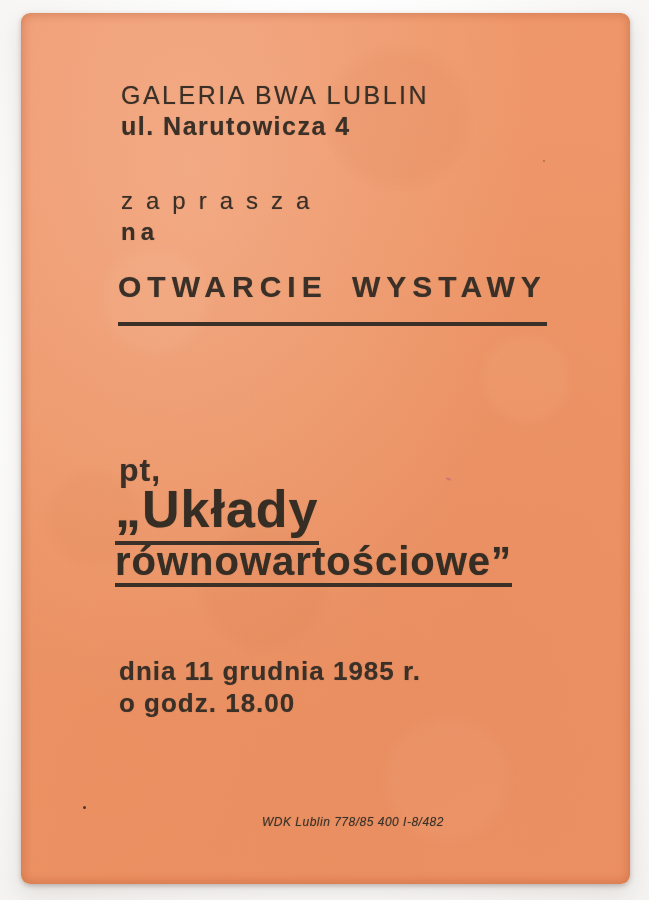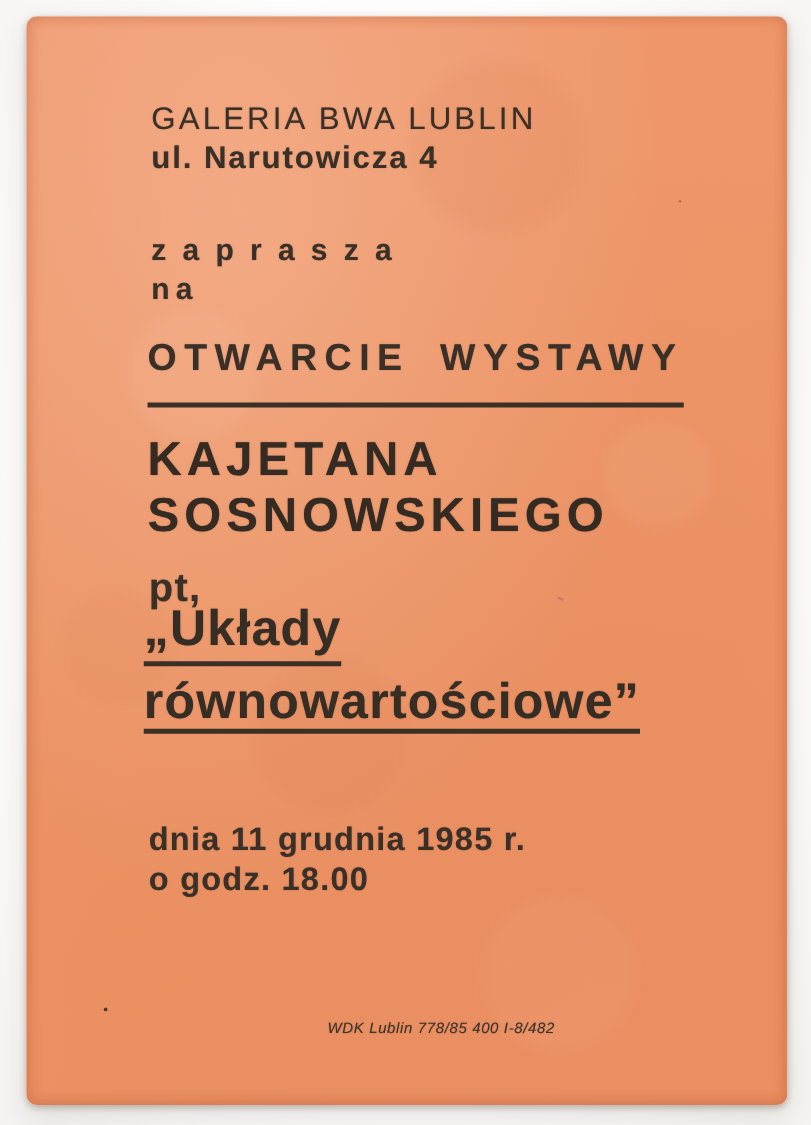--- a/index.html
+++ b/index.html
@@ -57,21 +57,21 @@
 
   .line {
     position: absolute;
     white-space: nowrap;
     line-height: 1;
     text-shadow: 0 0 1px rgba(58,48,39,0.45);
   }
 
   .gallery-name   { left: 100px; top:  70px; font-size: 25px; font-weight: 400; letter-spacing: 2.5px; text-align: center; }
   .address        { left: 100px; top: 101px; font-size: 25px; font-weight: 700; letter-spacing: 1.5px; }
-  .invites        { left: 100px; top: 176px; font-size: 24px; font-weight: 700; letter-spacing: 13px; }
+  .invites        { left: 100px; top: 176px; font-size: 24px; font-weight: 400; letter-spacing: 13px; }
   .to-word        { left: 100px; top: 207px; font-size: 24px; font-weight: 700; letter-spacing: 5px; }
 
   .event-type {
     left: 97px; top: 259px;
     font-size: 30px; font-weight: 700;
     letter-spacing: 6px; word-spacing: 10px;
     padding-bottom: 20px;
     border-bottom: 4px solid #3a3027;
   }
 
@@ -81,21 +81,21 @@
     letter-spacing: 4px;
     line-height: 45px;
     color: #352b22;
     text-shadow: 0 0 1px rgba(53,43,34,0.6);
   }
 
   .titled-label   { left: 98px; top: 441px; font-size: 32px; font-weight: 700; letter-spacing: 1px; }
 
   .title-1 {
     left: 94px; top: 470px;
-    font-size: 40px; font-weight: 700;
+    font-size: 52px; font-weight: 700;
     letter-spacing: 1px;
     padding-bottom: 6px;
     border-bottom: 4px solid #3a3027;
     color: #362d24;
   }
   .title-2 {
     left: 94px; top: 528px;
     font-size: 40px; font-weight: 700;
     letter-spacing: 1px;
     padding-bottom: 2px;
@@ -131,24 +131,20 @@
     <div class="texture"></div>
 
     <div class="line gallery-name">GALERIA BWA LUBLIN</div>
     <div class="line address">ul. Narutowicza 4</div>
 
     <div class="line invites">zaprasza</div>
     <div class="line to-word">na</div>
 
     <div class="line event-type">OTWARCIE WYSTAWY</div>
 
-    <div class="line artist">
-      <div>KAJETANA</div>
-      <div>SOSNOWSKIEGO</div>
-    </div>
 
     <div class="line titled-label">pt,</div>
 
     <div class="line title-1">„Układy</div>
     <div class="line title-2">równowartościowe”</div>
 
     <div class="line date-line">dnia 11 grudnia 1985 r.</div>
     <div class="line time-line">o godz. 18.00</div>
 
     <div class="line imprint">WDK Lublin 778/85 400 I-8/482</div>

